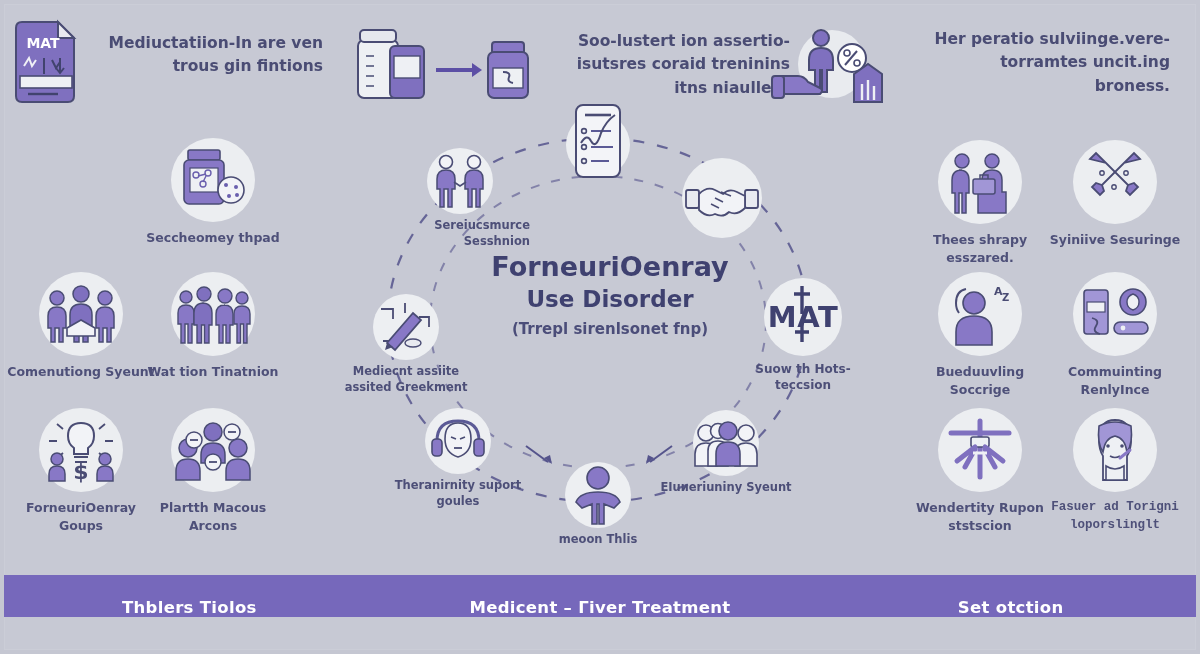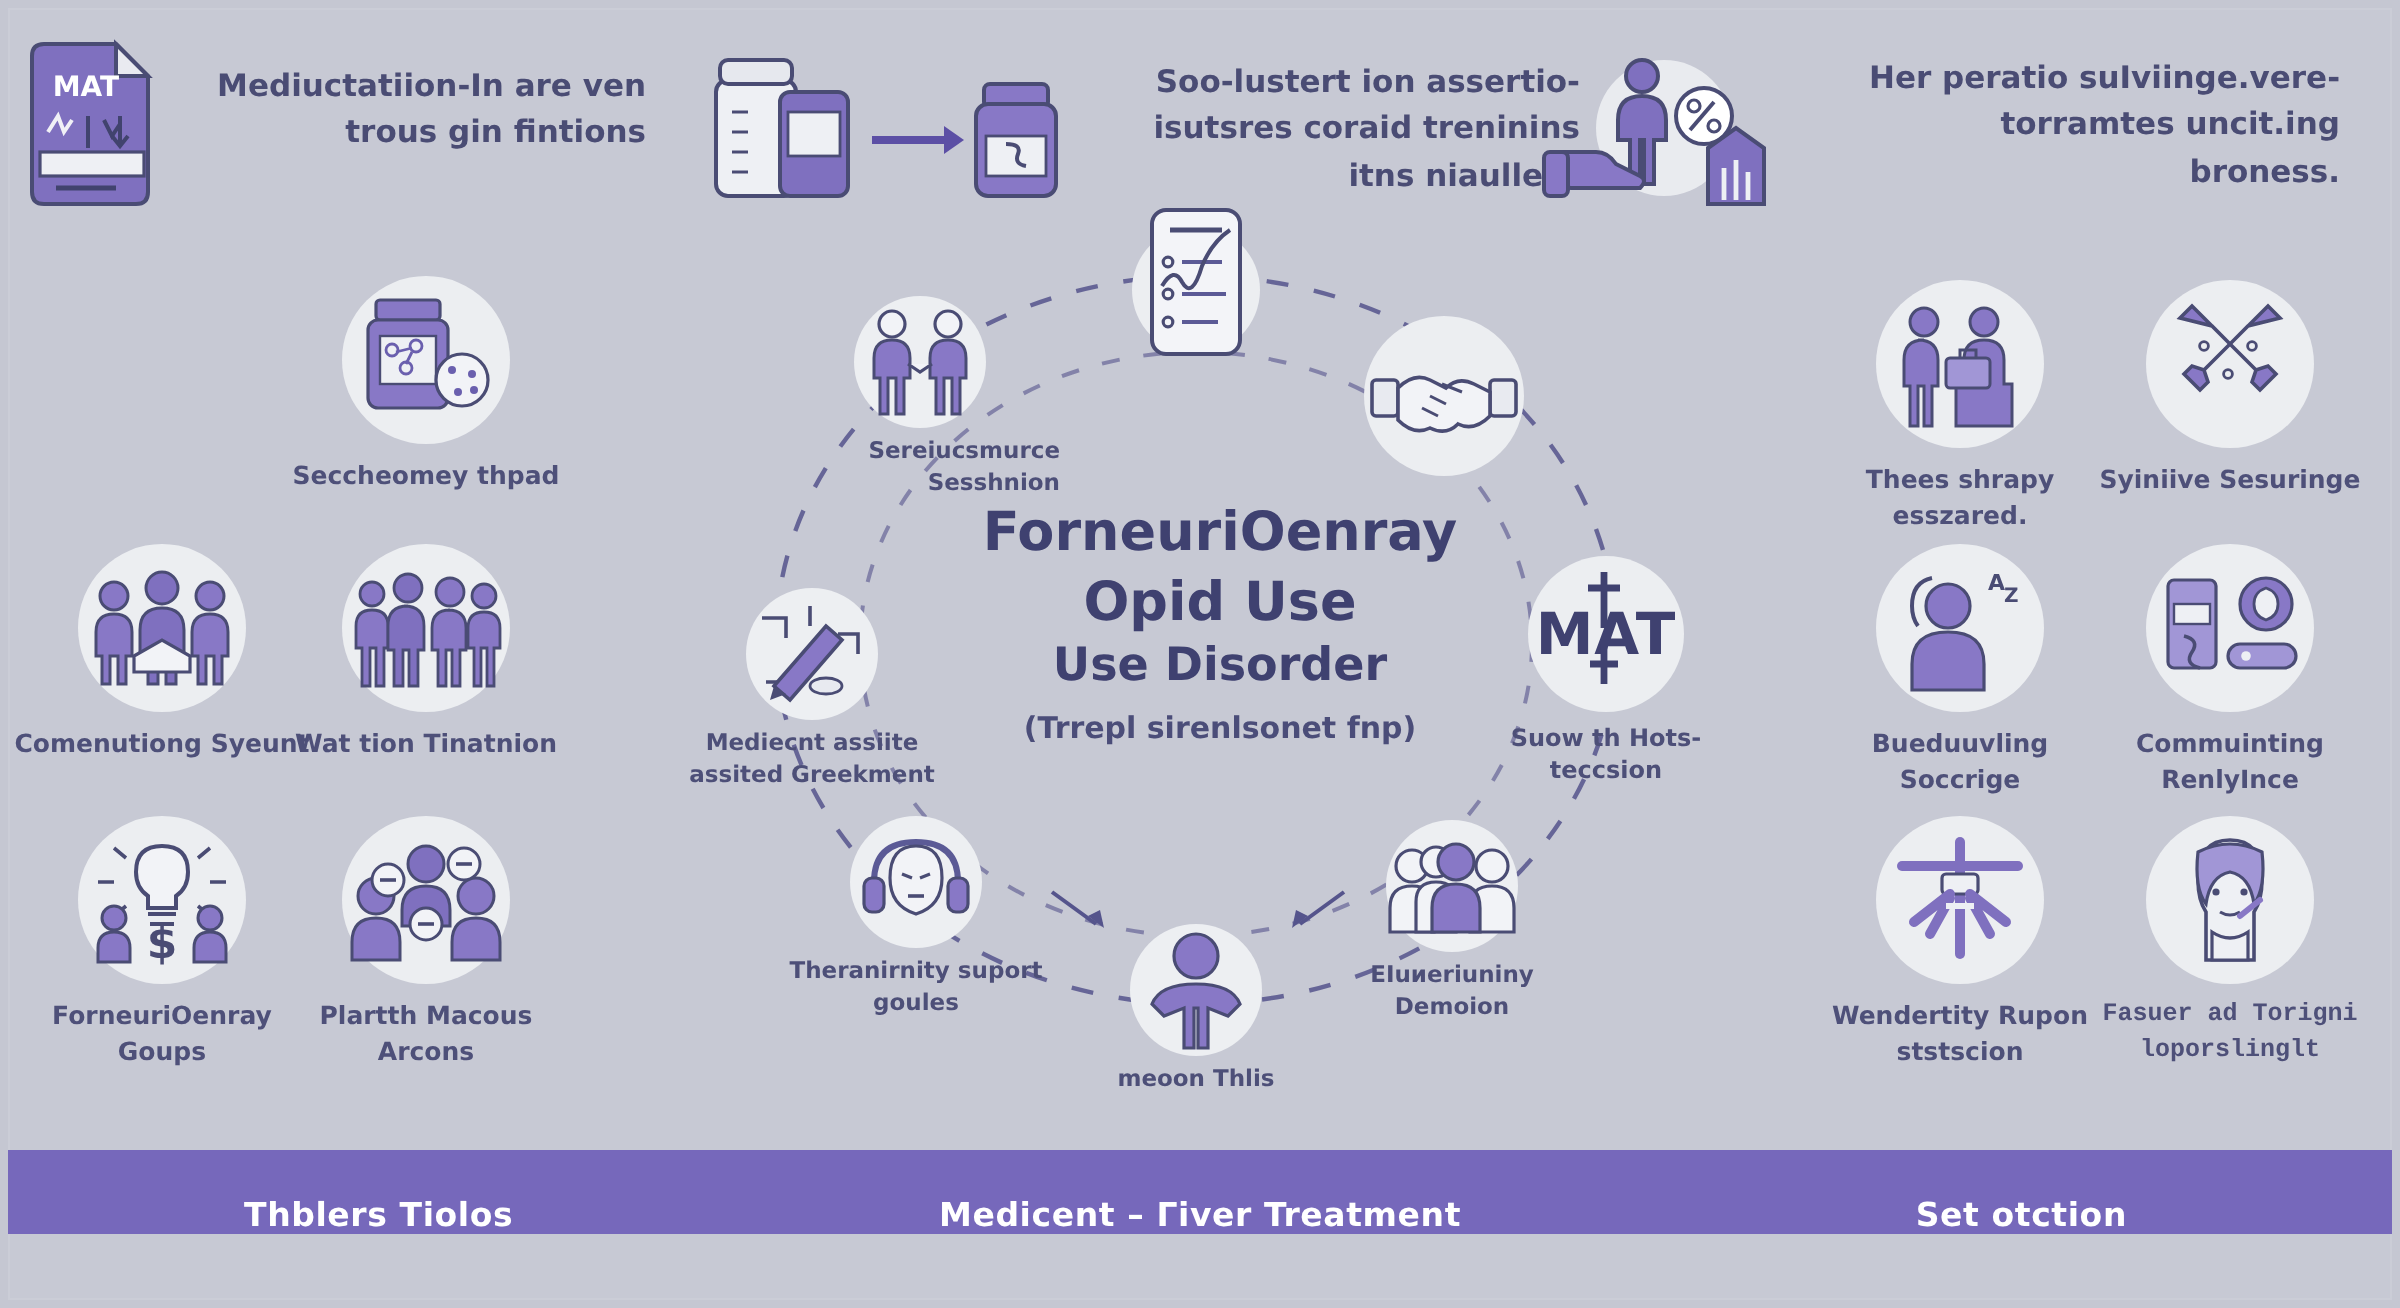--- a/index.html
+++ b/index.html
@@ -481,37 +481,36 @@
           <circle cx="12" cy="14" r="8" fill="#f2f3f7" stroke="#4a4c74" stroke-width="1.6"></circle>
           <path d="M12 24 q-11 0 -11 11 v12 h22 v-12 q0 -11 -11 -11z" fill="#f2f3f7" stroke="#4a4c74" stroke-width="1.6"></path>
           <circle cx="52" cy="14" r="8" fill="#f2f3f7" stroke="#4a4c74" stroke-width="1.6"></circle>
           <path d="M52 24 q-11 0 -11 11 v12 h22 v-12 q0 -11 -11 -11z" fill="#f2f3f7" stroke="#4a4c74" stroke-width="1.6"></path>
           <circle cx="24" cy="12" r="7.5" fill="#f2f3f7" stroke="#4a4c74" stroke-width="1.6"></circle>
           <path d="M24 22 q-10 0 -10 10 v15 h20 v-15 q0 -10 -10 -10z" fill="#f2f3f7" stroke="#4a4c74" stroke-width="1.6"></path>
           <circle cx="34" cy="12" r="9" fill="#8878c6" stroke="#4a4c74" stroke-width="1.6"></circle>
           <path d="M34 23 q-12 0 -12 12 v12 h24 v-12 q0 -12 -12 -12z" fill="#8878c6" stroke="#4a4c74" stroke-width="1.6"></path>
         </svg>
       </div>
-      <div class="node-label">EIuиeriuniny Demoion</div>
+      <div class="node-label">EIuиeriuniny Syeunt</div>
     </div>
 
     <div id="mat-node">
       <div class="mat-disc">
         <svg width="76" height="76" viewBox="0 0 76 76" style="position:absolute;left:0;top:0;">
           <path d="M38 8 v28 M30 16 h16" stroke="#3f4170" stroke-width="3.4"></path>
           <path d="M38 44 v20 M31 54 h14" stroke="#3f4170" stroke-width="3.4"></path>
         </svg>
         <span class="mat-word">MAT</span>
       </div>
       <div class="mat-label">Suow th Hots-teccsion</div>
     </div>
 
     <div id="center-title">
       <div class="l1">ForneuriOenray</div>
-      <div class="l2">Opid Use</div>
       <div class="l3">Use Disorder</div>
       <div class="sub">(Trrepl sirenlsonet fnp)</div>
     </div>
   </div>
 
   <div id="bottom-bar">
     <div class="seg">Thblers Tiolos</div>
     <div class="seg">Medicent – Γiver Treatment</div>
     <div class="seg">Set otction</div>
   </div>

